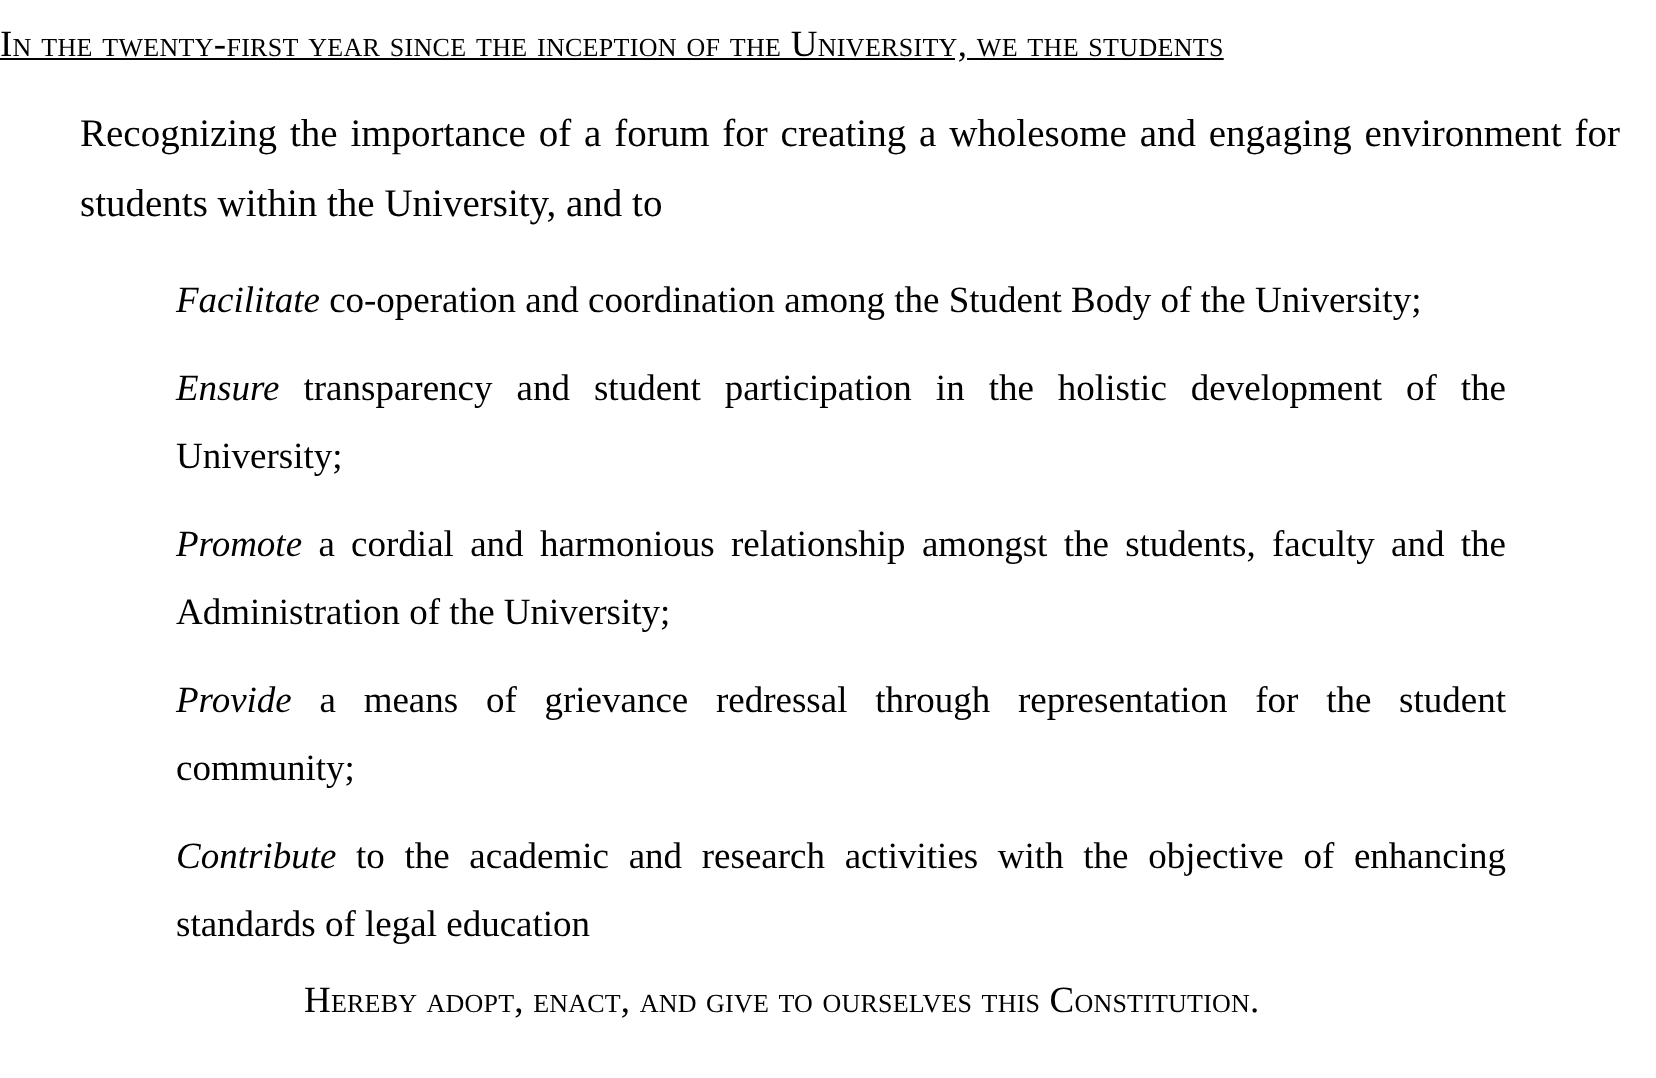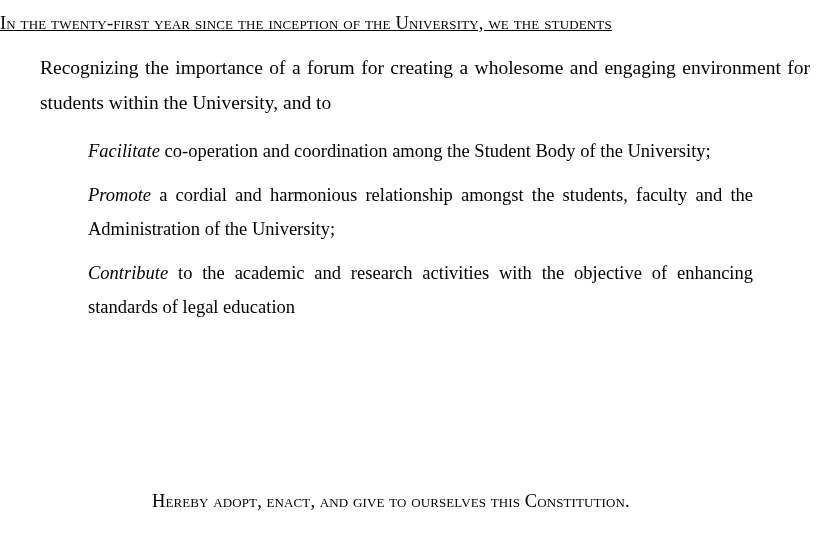--- a/index.html
+++ b/index.html
@@ -102,21 +102,27 @@
 
   <div class="preamble-heading">In the twenty-first year since the inception of the University, we the students</div>
 
   <div class="lead-paragraph">Recognizing the importance of a forum for creating a wholesome and engaging environment for students within the University, and to</div>
 
   <ul class="clause-list">
     <li class="clause-item">
       <span class="clause-lead">Facilitate</span><span class="clause-body"> co-operation and coordination among the Student Body of the University;</span>
     </li>
     <li class="clause-item">
+      <span class="clause-lead">Ensure</span><span class="clause-body"> transparency and student participation in the holistic development of the University;</span>
+    </li>
+    <li class="clause-item">
       <span class="clause-lead">Promote</span><span class="clause-body"> a cordial and harmonious relationship amongst the students, faculty and the Administration of the University;</span>
+    </li>
+    <li class="clause-item">
+      <span class="clause-lead">Provide</span><span class="clause-body"> a means of grievance redressal through representation for the student community;</span>
     </li>
     <li class="clause-item">
       <span class="clause-lead">Contribute</span><span class="clause-body"> to the academic and research activities with the objective of enhancing standards of legal education</span>
     </li>
   </ul>
 
   <div class="closing-line">Hereby adopt, enact, and give to ourselves this Constitution.</div>
 
 </div>
 

